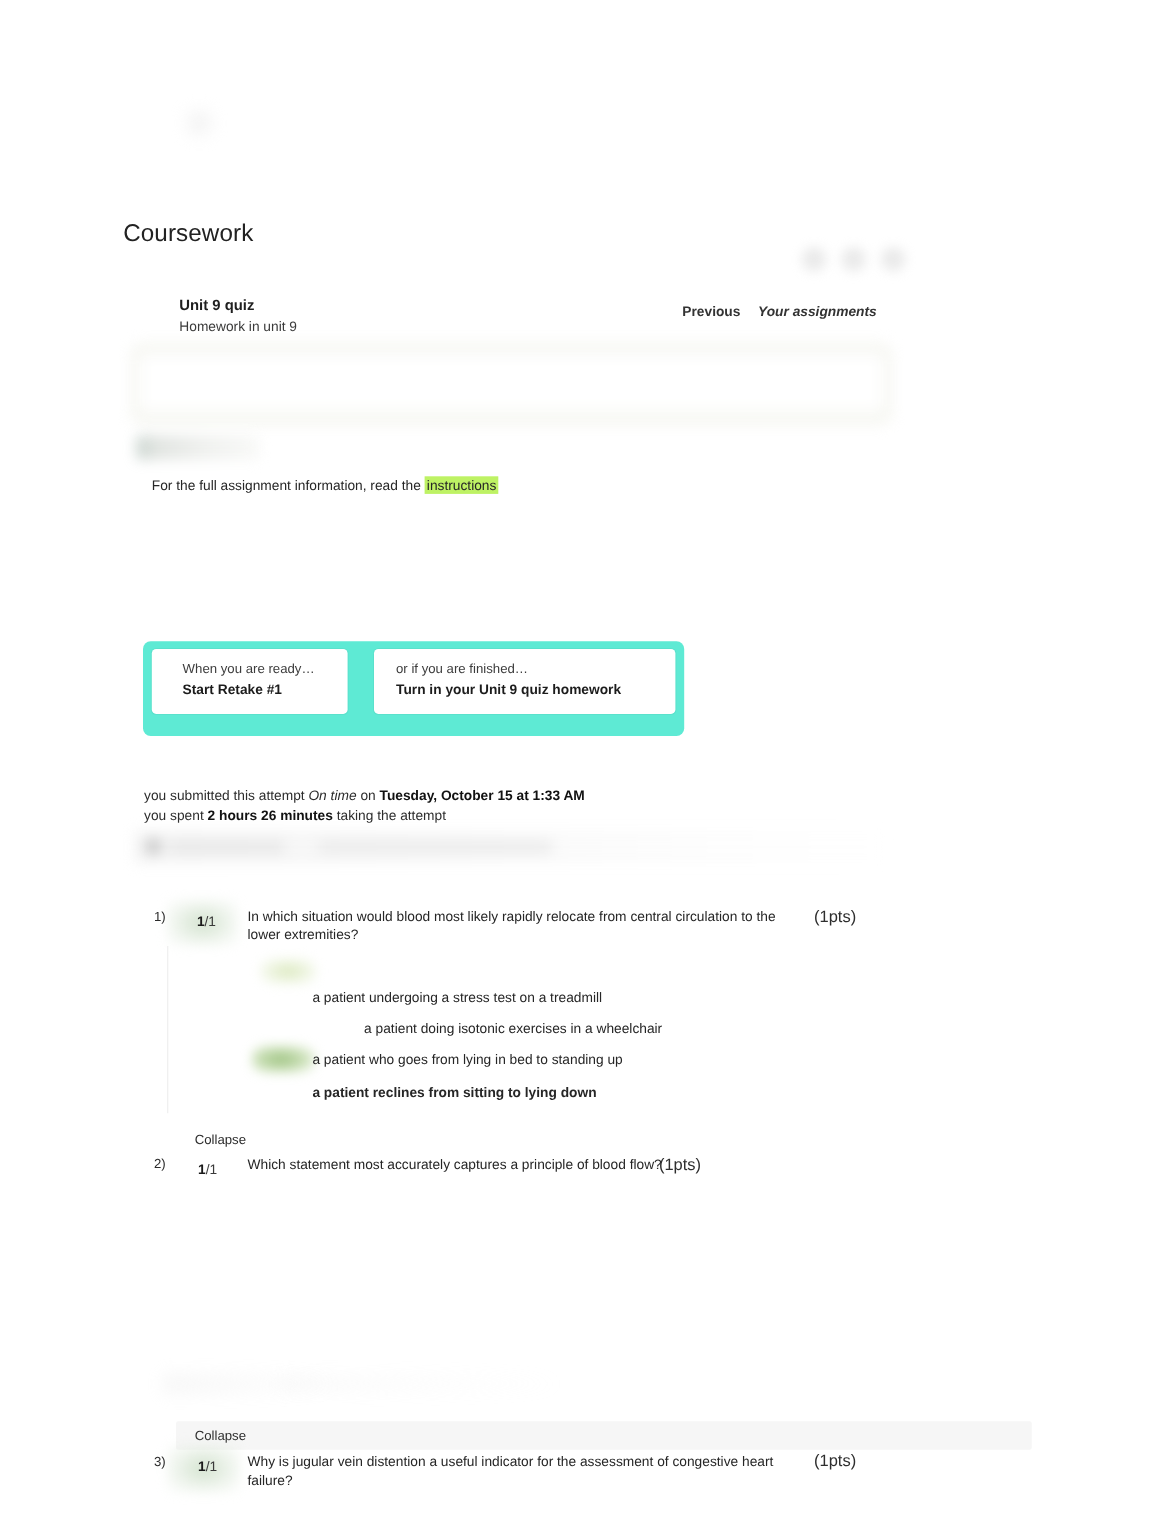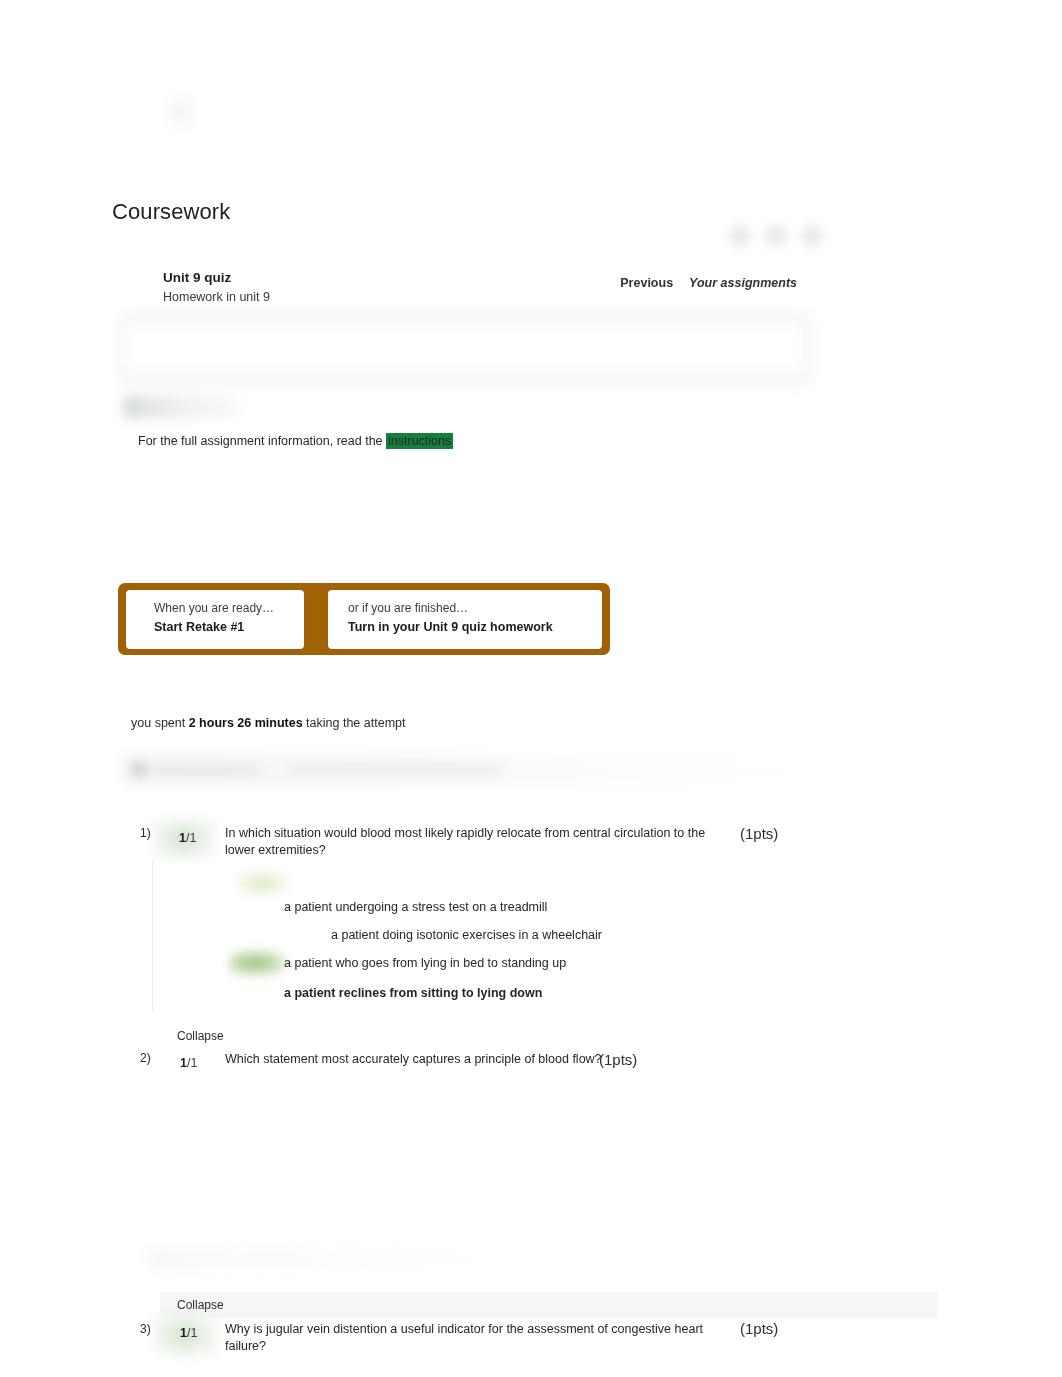--- a/index.html
+++ b/index.html
@@ -106,30 +106,30 @@
     background: linear-gradient(90deg,#9fb3a8 0%, #c9cfc9 16%, #e3e5e1 55%, #f4f5f2 100%);
   }
 
   
   #instructions-line {
     left: 138px; top: 434px;
     font-size: 12.5px; color: #262626;
   }
   #instructions-link {
     color: #262626;
-    background: #15803d;
+    background: #bef264;
     padding: 1px 2px;
   }
 
   
   #action-row {
-    left: 118px; top: 583px;
-    width: 492px; height: 72px;
+    left: 130px; top: 583px;
+    width: 492px; height: 86px;
     border-radius: 7px;
-    background: #a16207;
+    background: #5eead4;
   }
   .action-card {
     position: absolute;
     top: 7px; height: 59px;
     background: #ffffff;
     border-radius: 4px;
     box-shadow: 0 0 0 1px rgba(0,0,0,.035);
     padding: 9px 14px 0 28px;
     box-sizing: border-box;
   }
@@ -322,20 +322,23 @@
     <div class="action-main">Start Retake #1</div>
   </div>
   <div class="action-card" id="action-right">
     <div class="action-kicker">or if you are finished…</div>
     <div class="action-main">Turn in your Unit 9 quiz homework</div>
   </div>
 </div>
 
 <div class="abs" id="submission-info">
   <div>
+    <span>you submitted this attempt </span><i>On time</i><span> on </span><b>Tuesday, October 15 at 1:33 AM</b>
+  </div>
+  <div>
     <span>you spent </span><b>2 hours 26 minutes</b><span> taking the attempt</span>
   </div>
 </div>
 
 <div class="abs blurred" id="attempt-bar">
   <div class="dot"></div>
   <div class="b1"></div>
   <div class="b2"></div>
 </div>
 

